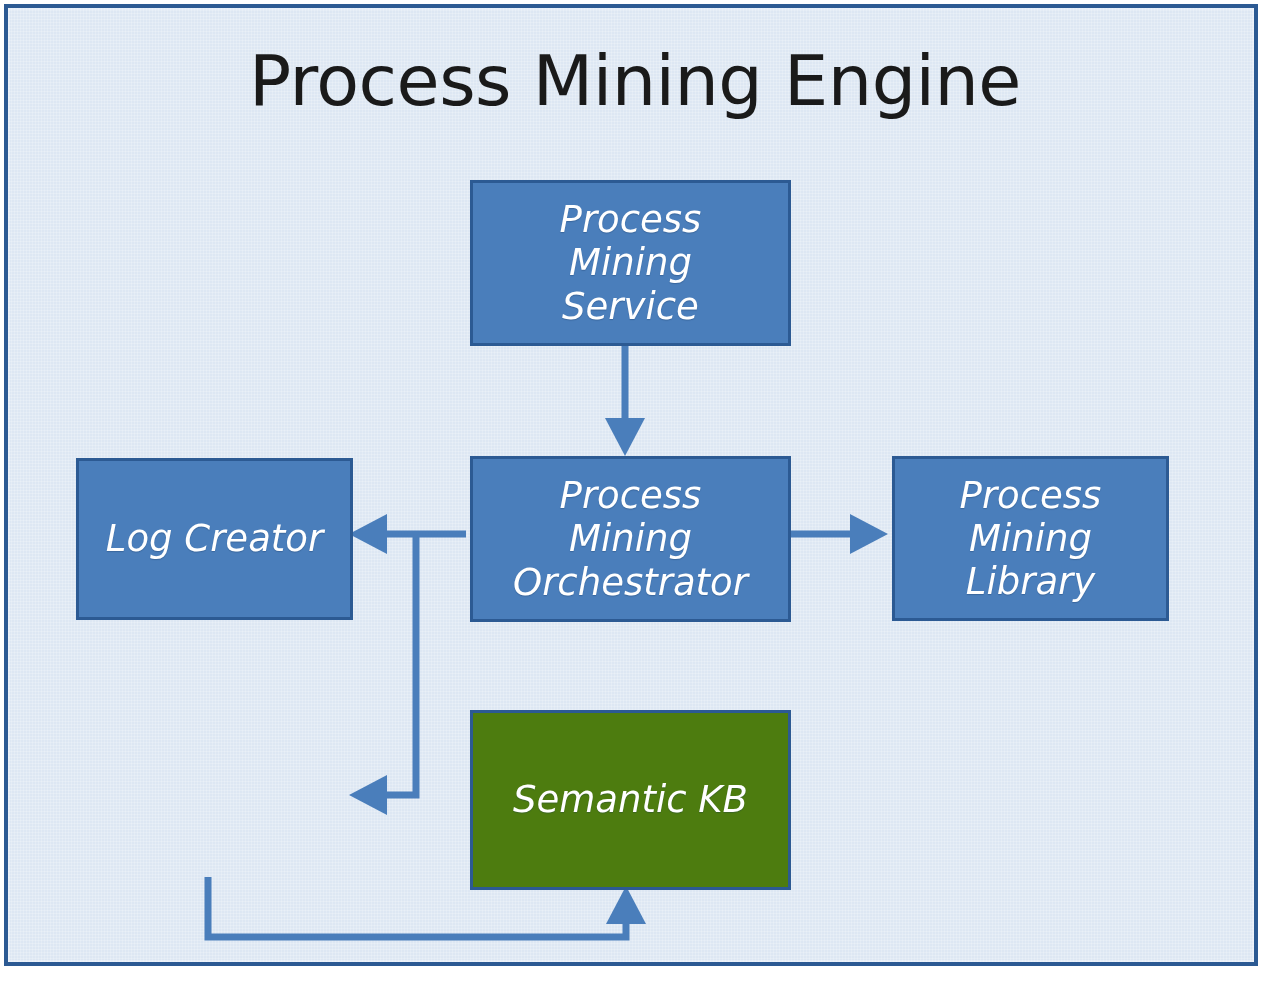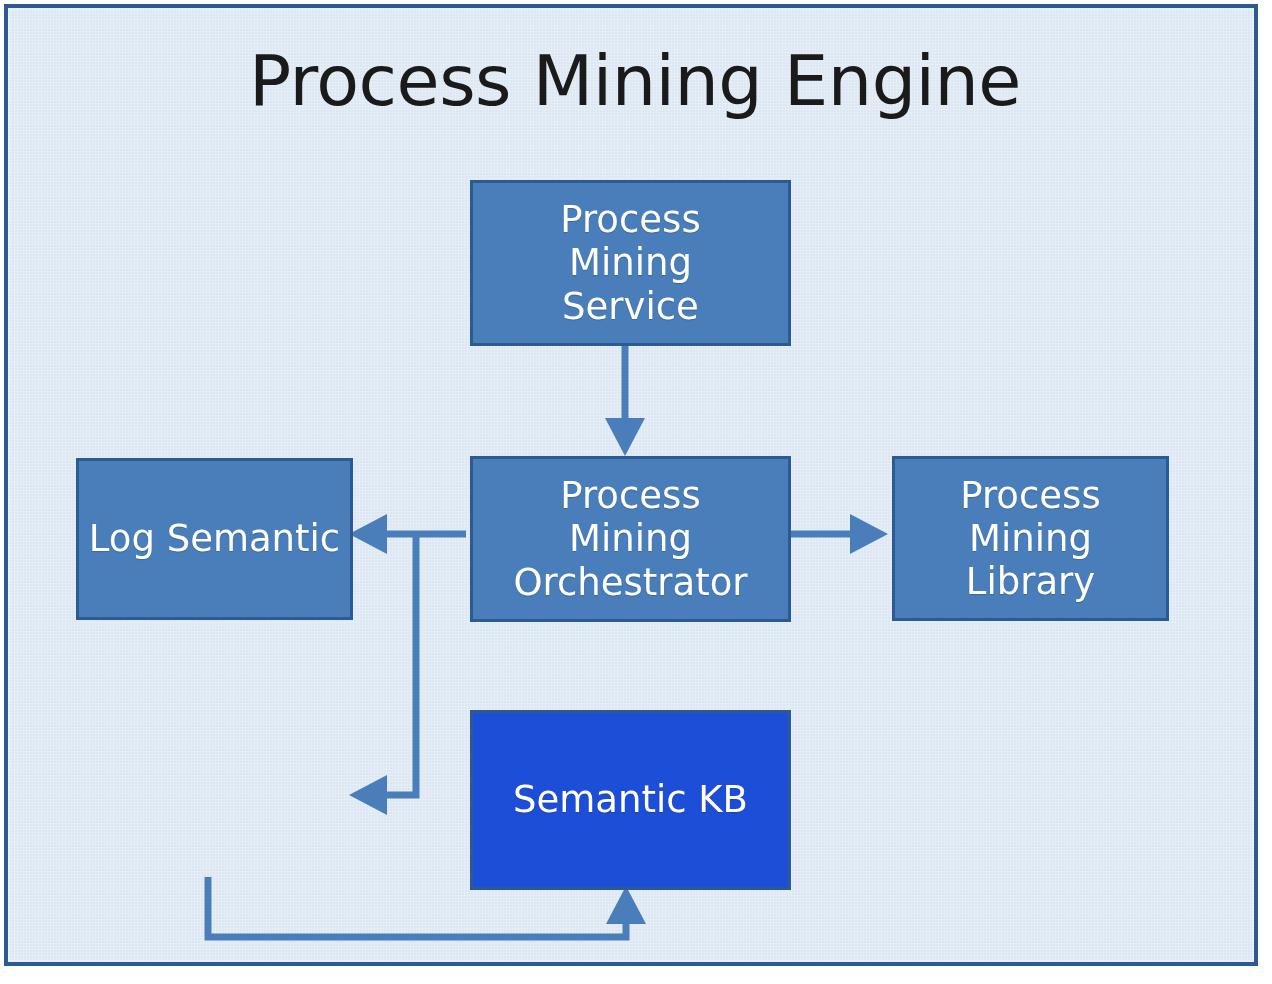--- a/index.html
+++ b/index.html
@@ -67,27 +67,28 @@
     justify-content: center;
     text-align: center;
     color: #ffffff;
     font-size: 37px;
     line-height: 1.17;
     font-weight: 400;
     z-index: 5;
     font-family: "DejaVu Sans", sans-serif;
     text-shadow: 0 1px 1px rgba(20,50,90,0.30);
     padding: 0 6px;
+    font-style: italic;
   }
   .node .node-label {
     white-space: pre-line;
     display: block;
   }
   .node.blue  { background: #4a7ebb; }
-  .node.orange{ background: #1d4ed8; align-items: center; }
+  .node.orange{ background: #4d7c0f; align-items: center; }
 
   
   #node-pm-service      { left: 462px; top: 172px; width: 321px; height: 166px; }
   #node-pm-orchestrator { left: 462px; top: 448px; width: 321px; height: 166px; }
   #node-log-creator     { left: 68px;  top: 450px; width: 277px; height: 162px; }
   #node-pm-library      { left: 884px; top: 448px; width: 277px; height: 165px; }
   #node-query-creator   { left: 68px;  top: 711px; width: 277px; height: 162px; }
   #node-semantic-kb     { left: 462px; top: 702px; width: 321px; height: 180px; }
 
   
@@ -148,21 +149,21 @@
 Service</span>
     </div>
 
     <div id="node-pm-orchestrator" class="node blue">
       <span class="node-label">Process
 Mining
 Orchestrator</span>
     </div>
 
     <div id="node-log-creator" class="node blue">
-      <span class="node-label">Log Semantic</span>
+      <span class="node-label">Log Creator</span>
     </div>
 
     <div id="node-pm-library" class="node blue">
       <span class="node-label">Process
 Mining
 Library</span>
     </div>
 
 
     <div id="node-semantic-kb" class="node orange">

